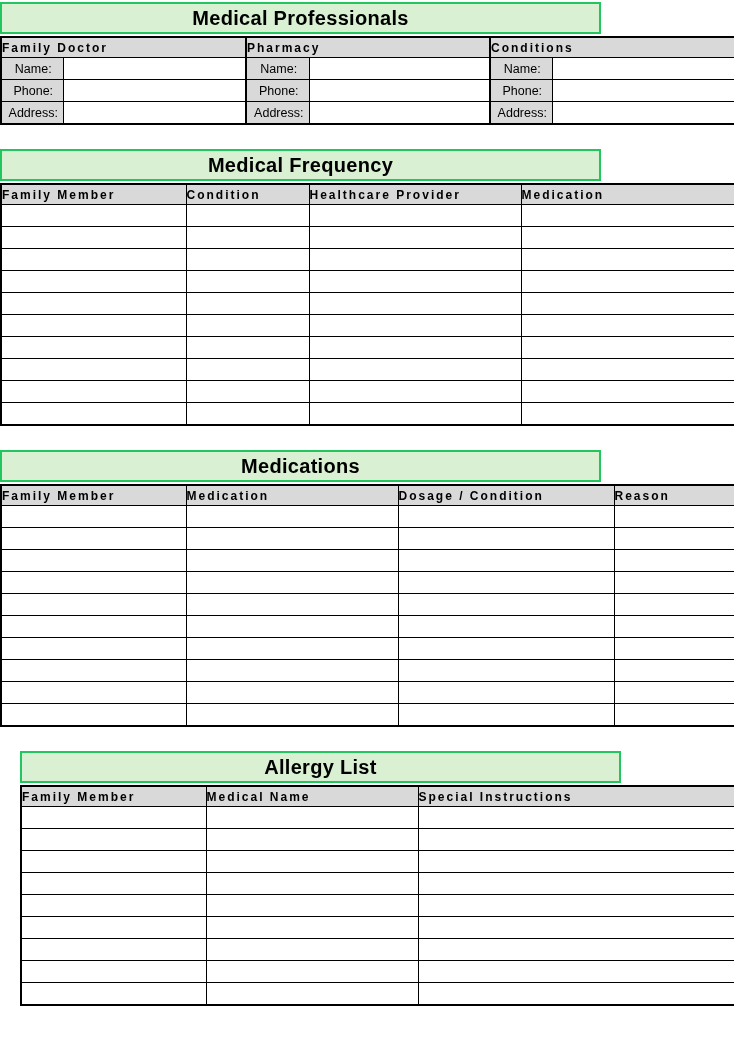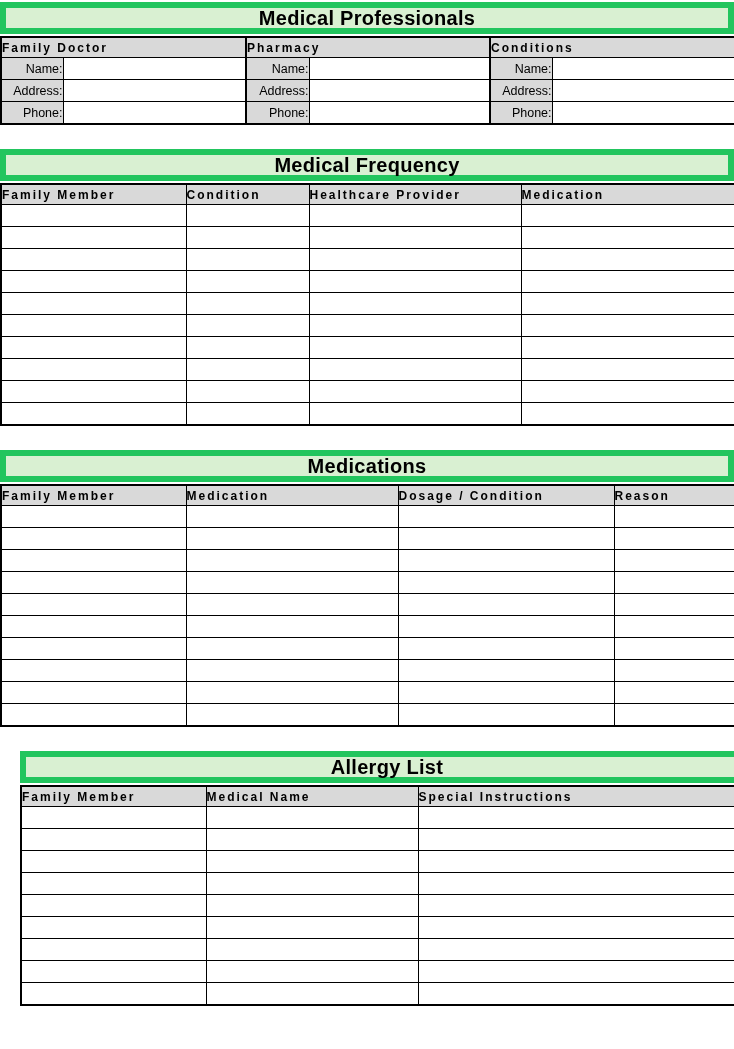--- a/index.html
+++ b/index.html
@@ -18,24 +18,24 @@
   }
   .sec {
     margin-bottom: 24px;
   }
   .sec:last-child {
     margin-bottom: 0;
     padding-left: 20px;
   }
   .section-title {
     box-sizing: border-box;
-    width: 734px;
+    width: 601px;
     height: 32px;
     background: #d9f0d2;
-    border: 6px solid #22c55e;
+    border: 2px solid #22c55e;
     margin-bottom: 2px;
     display: flex;
     align-items: center;
     justify-content: center;
     font-size: 20px;
     font-weight: bold;
     letter-spacing: 0.3px;
     font-stretch: condensed;
   }
   table {
@@ -60,21 +60,21 @@
   }
   td {
     height: 21px;
     background: #ffffff;
   }
   td.field-label {
     background: #d9d9d9;
     font-size: 12.5px;
     font-weight: normal;
     padding-left: 2px;
-    text-align: right;
+    text-align: center;
   }
   
   .professionals-table th.group-start,
   .professionals-table td.group-start {
     border-left: 2.5px solid #000000;
   }
 </style>
 </head>
 <body>
 
@@ -99,33 +99,33 @@
     <tbody>
       <tr>
         <td class="field-label">Name:</td>
         <td></td>
         <td class="field-label group-start">Name:</td>
         <td></td>
         <td class="field-label group-start">Name:</td>
         <td></td>
       </tr>
       <tr>
+        <td class="field-label">Phone:</td>
+        <td></td>
+        <td class="field-label group-start">Phone:</td>
+        <td></td>
+        <td class="field-label group-start">Phone:</td>
+        <td></td>
+      </tr>
+      <tr>
         <td class="field-label">Address:</td>
         <td></td>
         <td class="field-label group-start">Address:</td>
         <td></td>
         <td class="field-label group-start">Address:</td>
-        <td></td>
-      </tr>
-      <tr>
-        <td class="field-label">Phone:</td>
-        <td></td>
-        <td class="field-label group-start">Phone:</td>
-        <td></td>
-        <td class="field-label group-start">Phone:</td>
         <td></td>
       </tr>
     </tbody>
   </table>
 </section>
 
 <section class="sec">
   <div class="section-title">Medical Frequency</div>
   <table>
     <colgroup>

